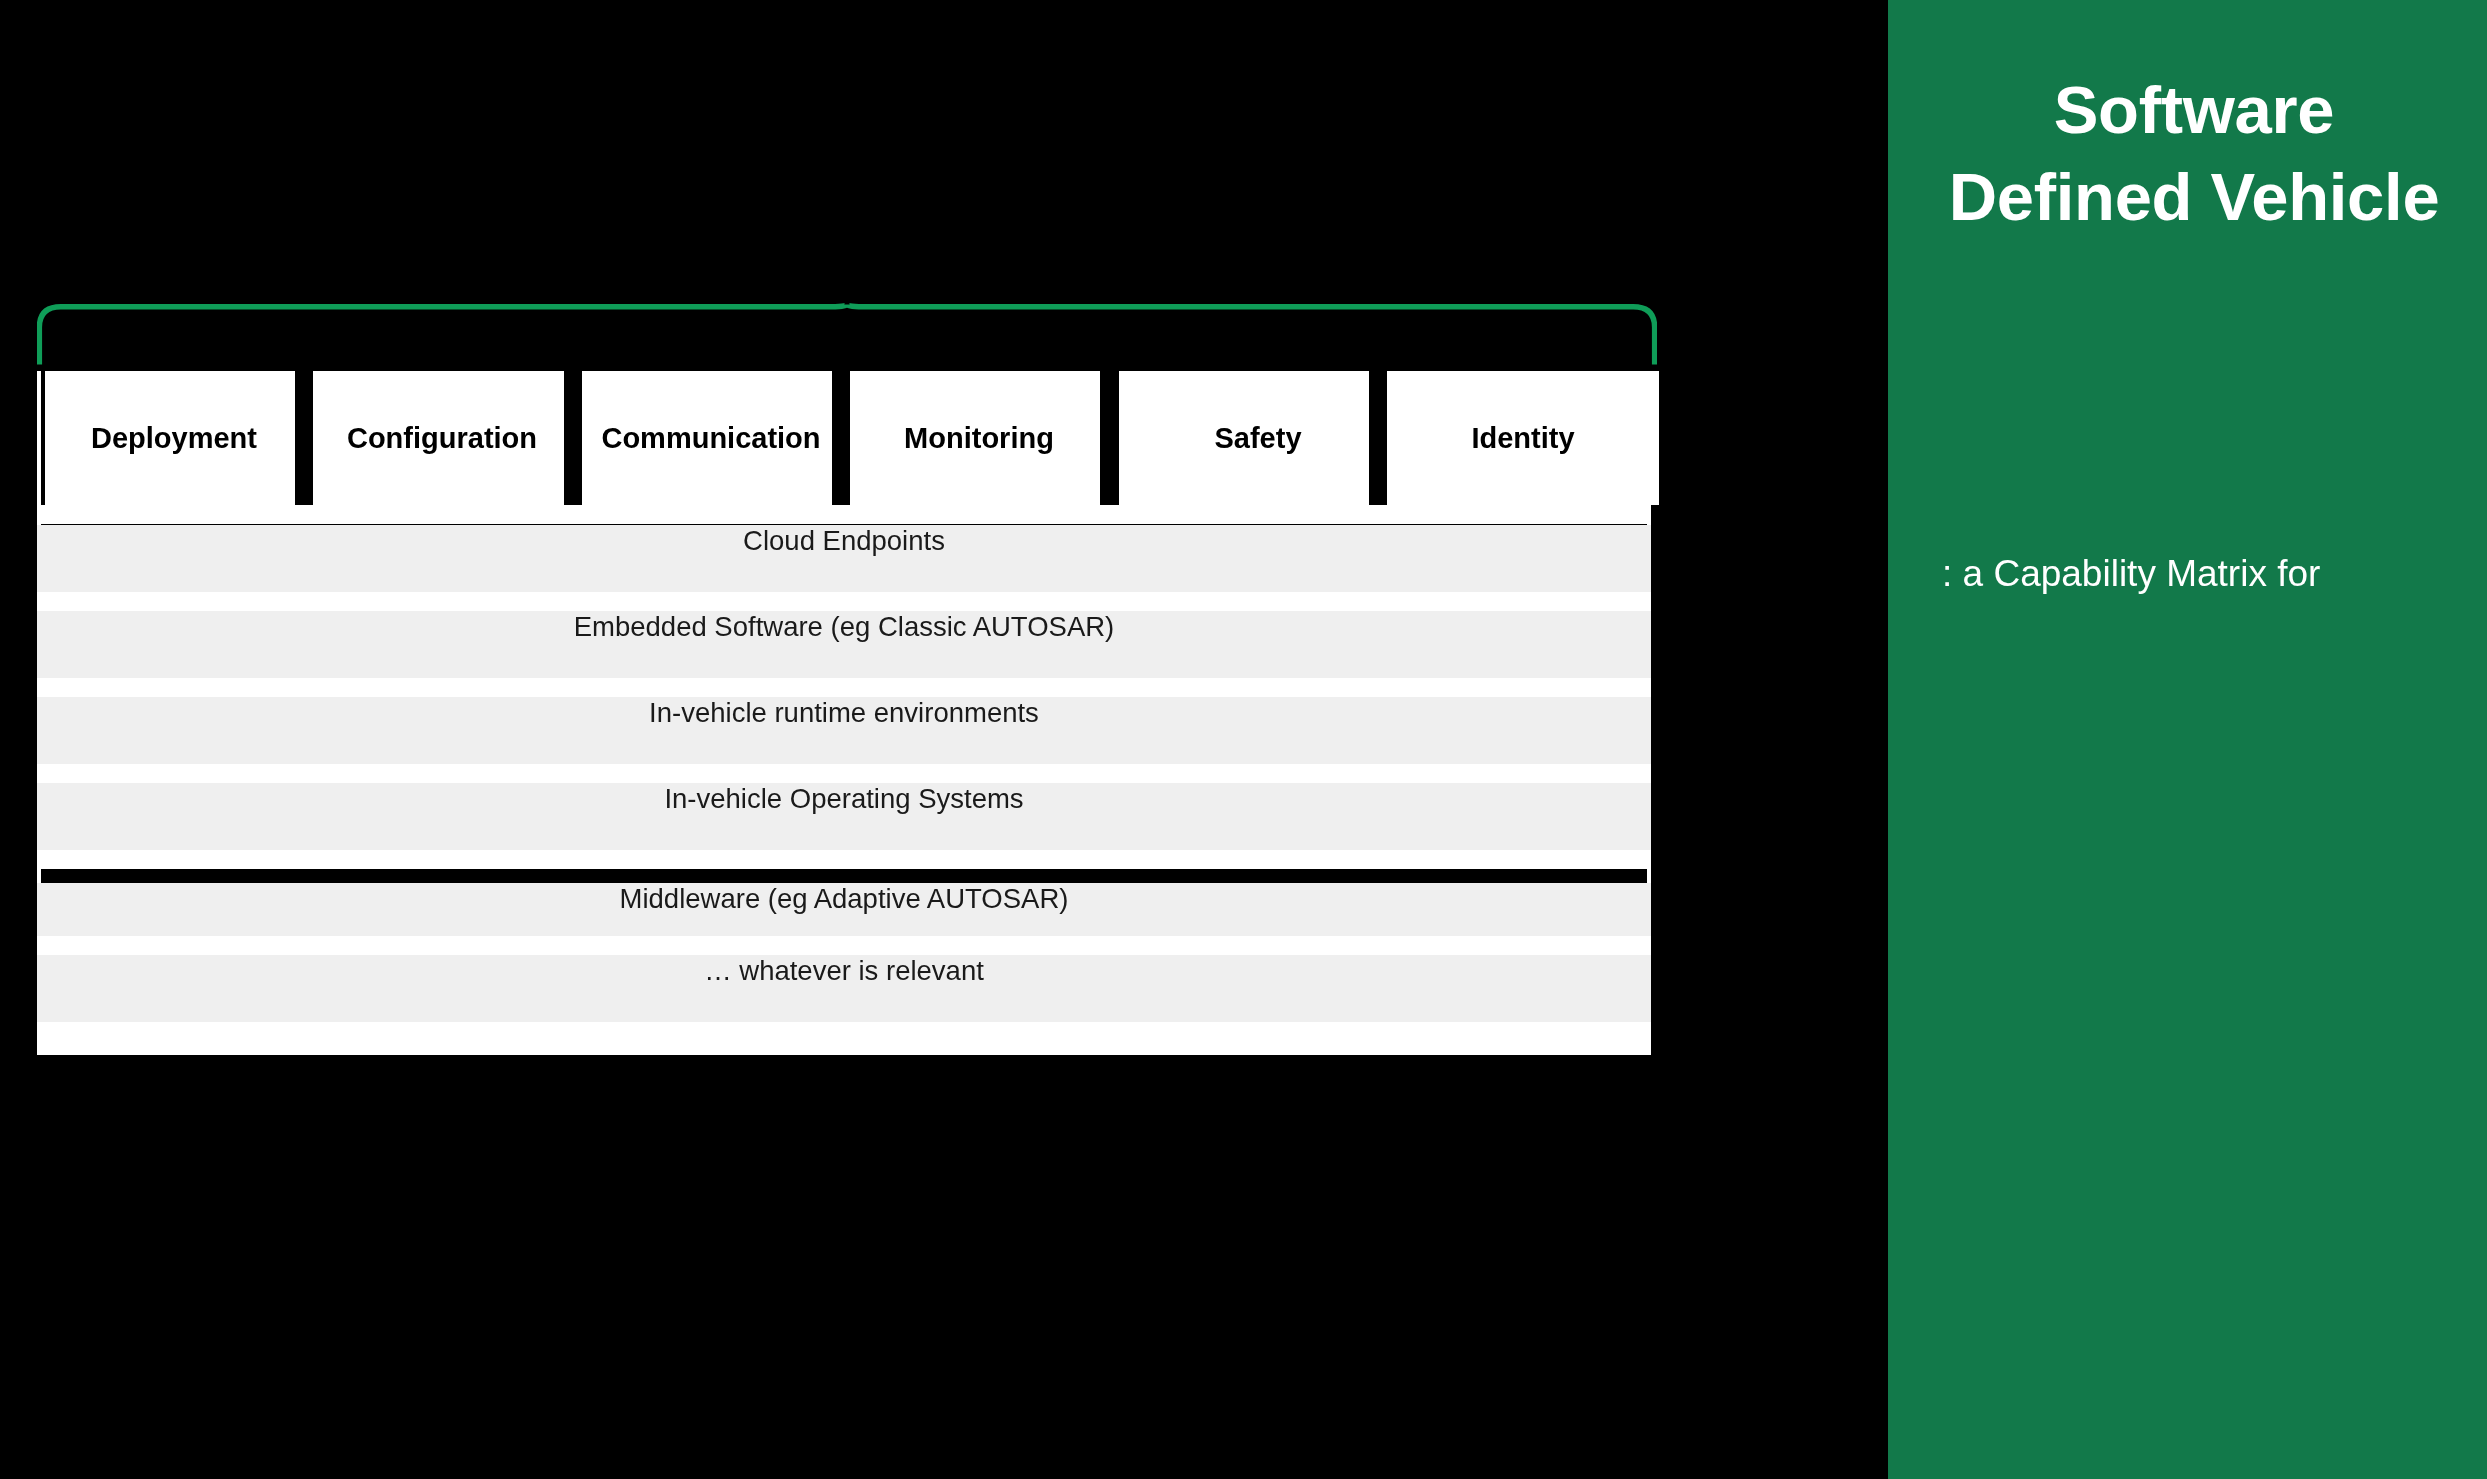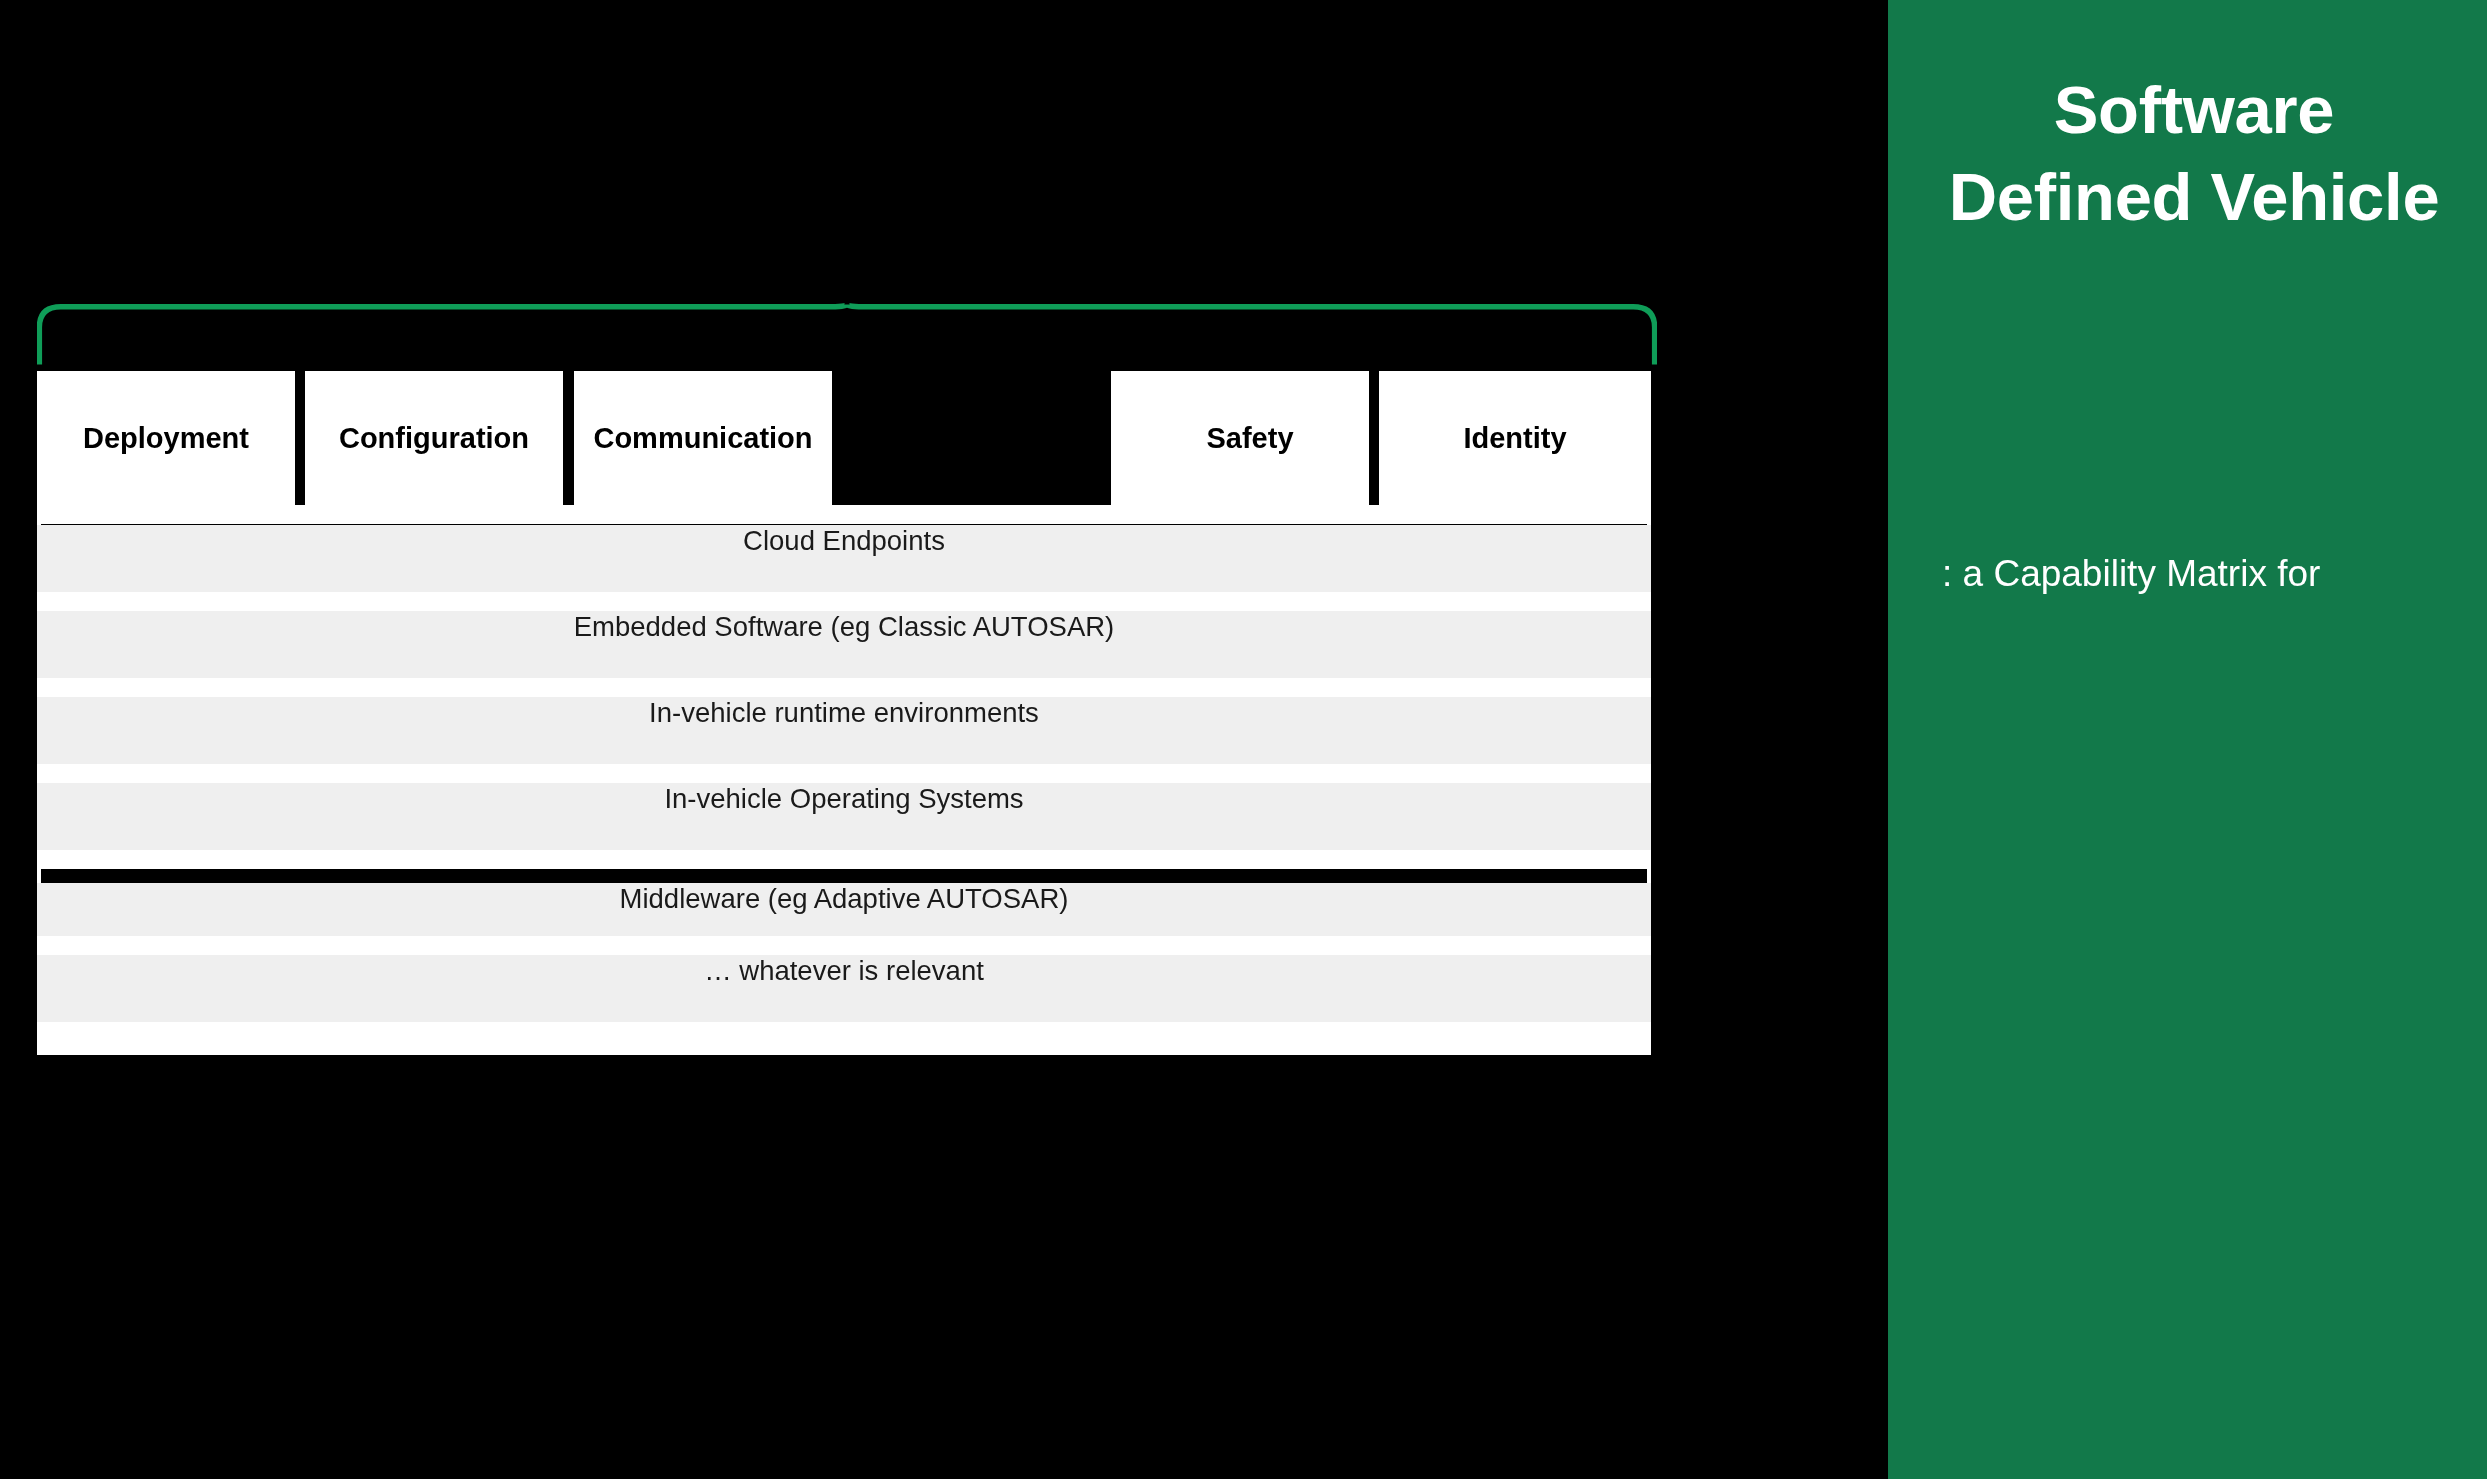--- a/index.html
+++ b/index.html
@@ -81,21 +81,21 @@
     position: absolute;
     left: 37px;
     top: 371px;
     width: 1614px;
     height: 837px;
   }
 
   
   .col-headers {
     position: absolute;
-    left: 0;
+    left: 8px;
     top: 0;
     width: 1614px;
     height: 134px;
   }
   .col-head {
     position: absolute;
     top: 0;
     height: 134px;
     background: #ffffff;
     display: flex;
@@ -173,20 +173,23 @@
     <div class="col-headers">
       <div class="col-head" style="left:0px; width:258px;">
         <span>Deployment</span>
       </div>
       <div class="col-head" style="left:268px; width:258px;">
         <span>Configuration</span>
       </div>
       <div class="col-head" style="left:537px; width:258px;">
         <span>Communication</span>
       </div>
+      <div class="col-head" style="left:805px; width:258px;">
+        <span>Monitoring</span>
+      </div>
       <div class="col-head" style="left:1074px; width:258px;padding-left:20px;">
         <span>Safety</span>
       </div>
       <div class="col-head" style="left:1342px; width:272px;">
         <span>Identity</span>
       </div>
     </div>
 
     <div class="frame-left"></div>
     <div class="frame-right"></div>

